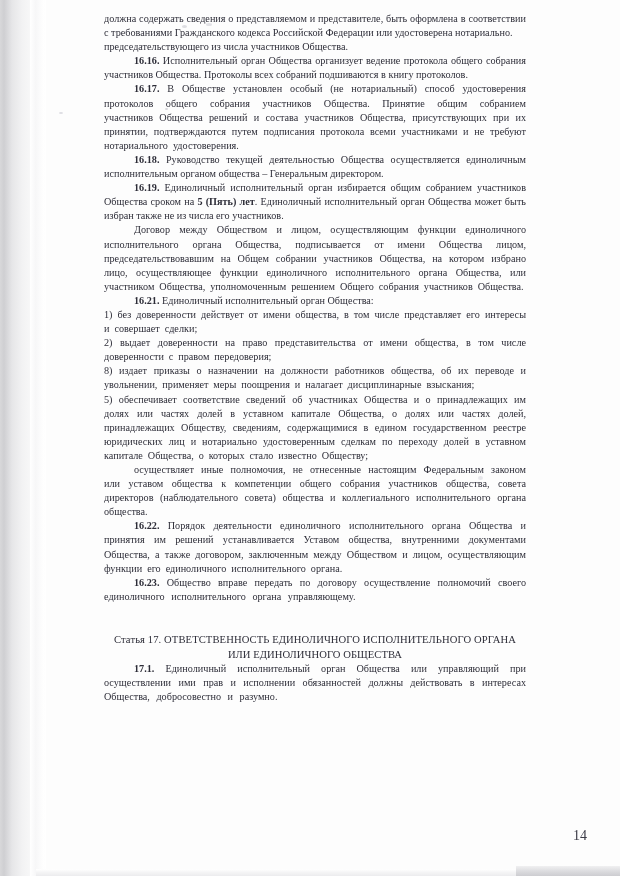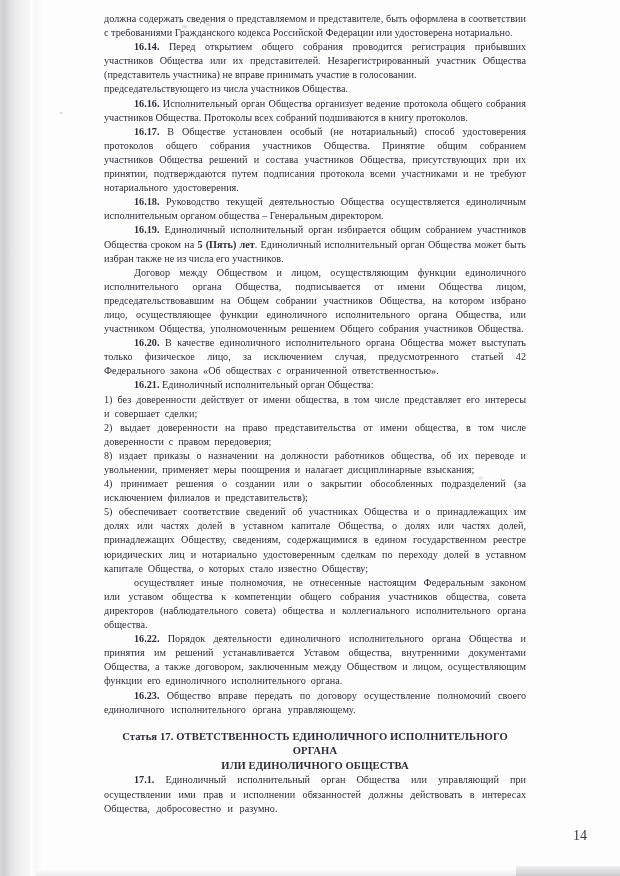--- a/index.html
+++ b/index.html
@@ -116,23 +116,23 @@
   }
   p.wide-b {
     word-spacing: 4px;
   }
   p.wide-c {
     word-spacing: 2.4px;
   }
 
   
   #article-heading {
-    margin-top: 13px;
+    margin-top: 29px;
     text-align: center;
-    font-weight: bold;
+    font-weight: normal;
     font-size: 10.6px;
     line-height: 14.6px;
     text-indent: 0;
     letter-spacing: .05px;
   }
   #article-heading .line2 {
     display: block;
   }
 
   
@@ -158,42 +158,39 @@
   <div class="scan-edge" id="scan-speck-3"></div>
   <div class="scan-edge" id="scan-speck-4"></div>
   <div class="scan-edge" id="scan-speck-5"></div>
   <div class="scan-edge" id="scan-speck-6"></div>
   <div class="scan-edge" id="scan-speck-7"></div>
 
   <div id="document-body">
 
     <p class="cont">должна содержать сведения о представляемом и представителе, быть оформлена в соответствии с требованиями Гражданского кодекса Российской Федерации или удостоверена нотариально.</p>
 
-    <p class="para"><span class="num">16.14.</span><span> Перед открытием общего собрания проводится регистрация прибывших участников Общества или их представителей. Незарегистрированный участник Общества (представитель участника) не вправе принимать участие в голосовании.</span></p>
 
     <p class="cont">председательствующего из числа участников Общества.</p>
 
     <p class="para"><span class="num">16.16.</span><span> Исполнительный орган Общества организует ведение протокола общего собрания участников Общества. Протоколы всех собраний подшиваются в книгу протоколов.</span></p>
 
     <p class="para wide-c"><span class="num">16.17.</span><span> В Обществе установлен особый (не нотариальный) способ удостоверения протоколов общего собрания участников Общества. Принятие общим собранием участников Общества решений и состава участников Общества, присутствующих при их принятии, подтверждаются путем подписания протокола всеми участниками и не требуют нотариального удостоверения.</span></p>
 
     <p class="para"><span class="num">16.18.</span><span> Руководство текущей деятельностью Общества осуществляется единоличным исполнительным органом общества – Генеральным директором.</span></p>
 
     <p class="para"><span class="num">16.19.</span><span> Единоличный исполнительный орган избирается общим собранием участников Общества сроком на </span><span class="bold">5 (Пять) лет</span><span>. Единоличный исполнительный орган Общества может быть избран также не из числа его участников.</span></p>
 
     <p class="para wide-c">Договор между Обществом и лицом, осуществляющим функции единоличного исполнительного органа Общества, подписывается от имени Общества лицом, председательствовавшим на Общем собрании участников Общества, на котором избрано лицо, осуществляющее функции единоличного исполнительного органа Общества, или участником Общества, уполномоченным решением Общего собрания участников Общества.</p>
 
-    <p class="para wide-c"><span class="num">16.20.</span><span> В качестве единоличного исполнительного органа Общества может выступать только физическое лицо, за исключением случая, предусмотренного статьей 42 Федерального закона «Об обществах с ограниченной ответственностью».</span></p>
 
     <p class="para"><span class="num">16.21.</span><span> Единоличный исполнительный орган Общества:</span></p>
 
     <p class="listitem wide-c">1) без доверенности действует от имени общества, в том числе представляет его интересы и совершает сделки;</p>
     <p class="listitem wide-c">2) выдает доверенности на право представительства от имени общества, в том числе доверенности с правом передоверия;</p>
     <p class="listitem wide-c">8) издает приказы о назначении на должности работников общества, об их переводе и увольнении, применяет меры поощрения и налагает дисциплинарные взыскания;</p>
-    <p class="listitem wide-c">4) принимает решения о создании или о закрытии обособленных подразделений (за исключением филиалов и представительств);</p>
     <p class="listitem wide-c">5) обеспечивает соответствие сведений об участниках Общества и о принадлежащих им долях или частях долей в уставном капитале Общества, о долях или частях долей, принадлежащих Обществу, сведениям, содержащимися в едином государственном реестре юридических лиц и нотариально удостоверенным сделкам по переходу долей в уставном капитале Общества, о которых стало известно Обществу;</p>
 
     <p class="para wide-c">осуществляет иные полномочия, не отнесенные настоящим Федеральным законом или уставом общества к компетенции общего собрания участников общества, совета директоров (наблюдательного совета) общества и коллегиального исполнительного органа общества.</p>
 
     <p class="para wide-c"><span class="num">16.22.</span><span> Порядок деятельности единоличного исполнительного органа Общества и принятия им решений устанавливается Уставом общества, внутренними документами Общества, а также договором, заключенным между Обществом и лицом, осуществляющим функции его единоличного исполнительного органа.</span></p>
 
     <p class="para wide-b"><span class="num">16.23.</span><span> Общество вправе передать по договору осуществление полномочий своего единоличного исполнительного органа управляющему.</span></p>
 
     <div id="article-heading">
       <span class="spaced-head">Статья 17. ОТВЕТСТВЕННОСТЬ ЕДИНОЛИЧНОГО ИСПОЛНИТЕЛЬНОГО ОРГАНА</span>

